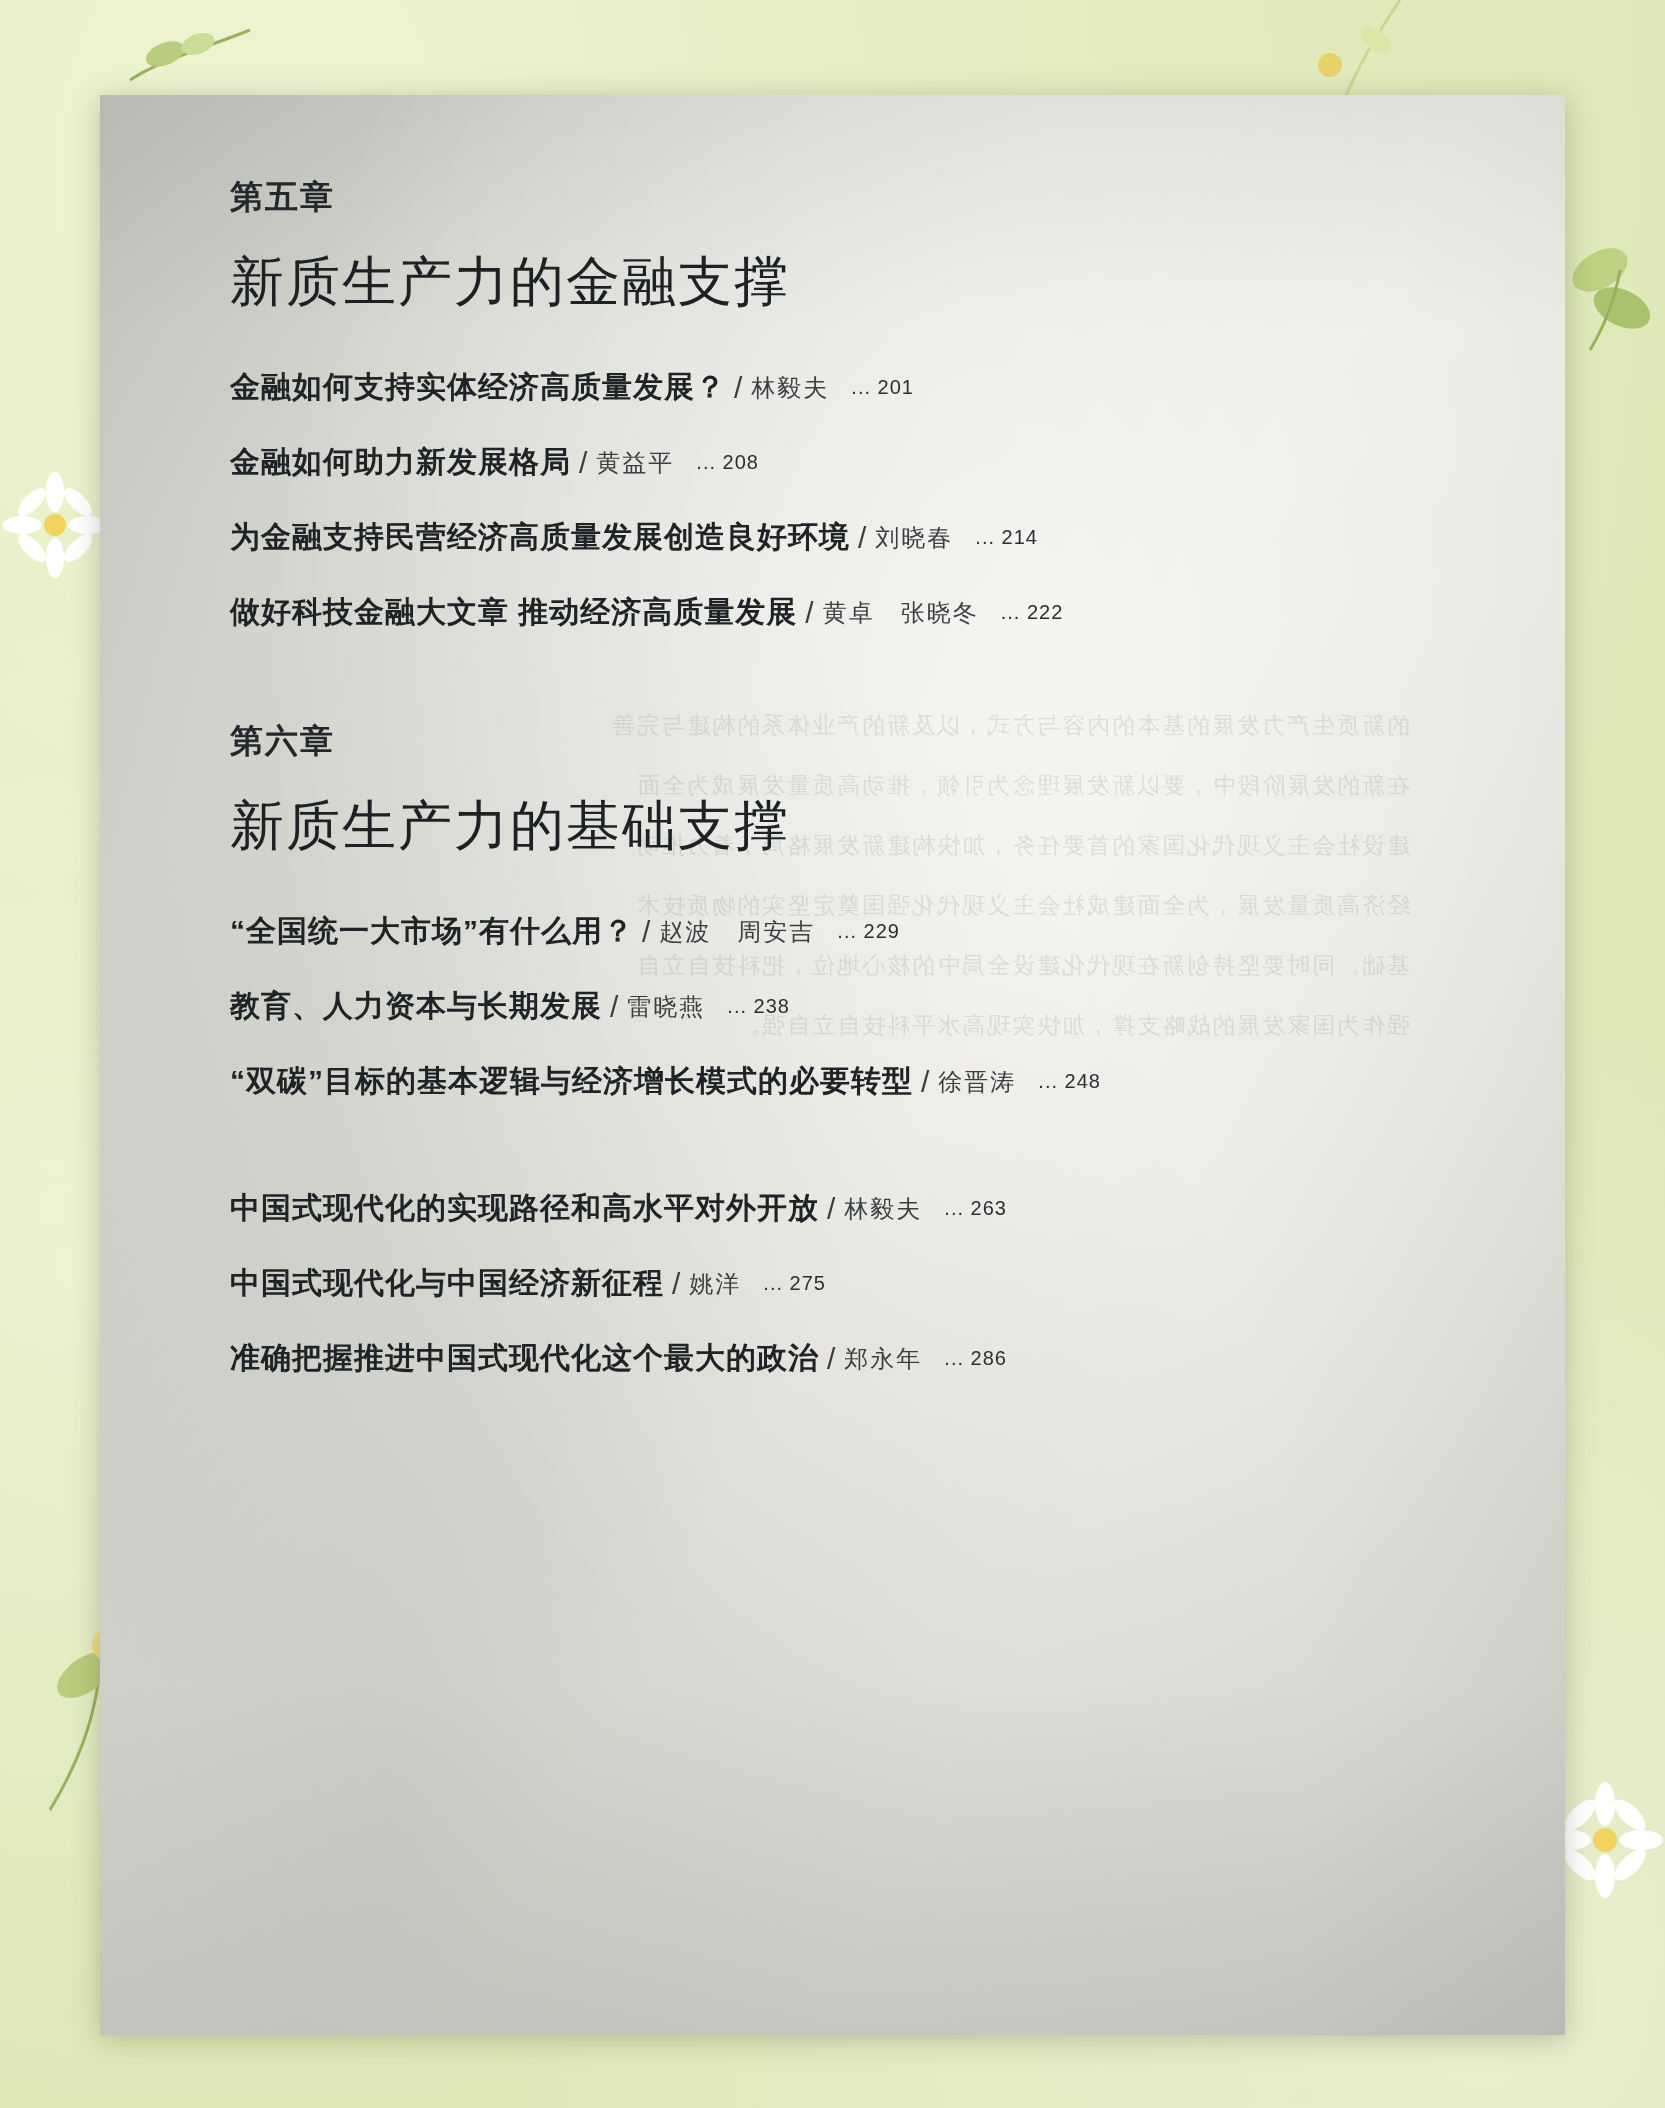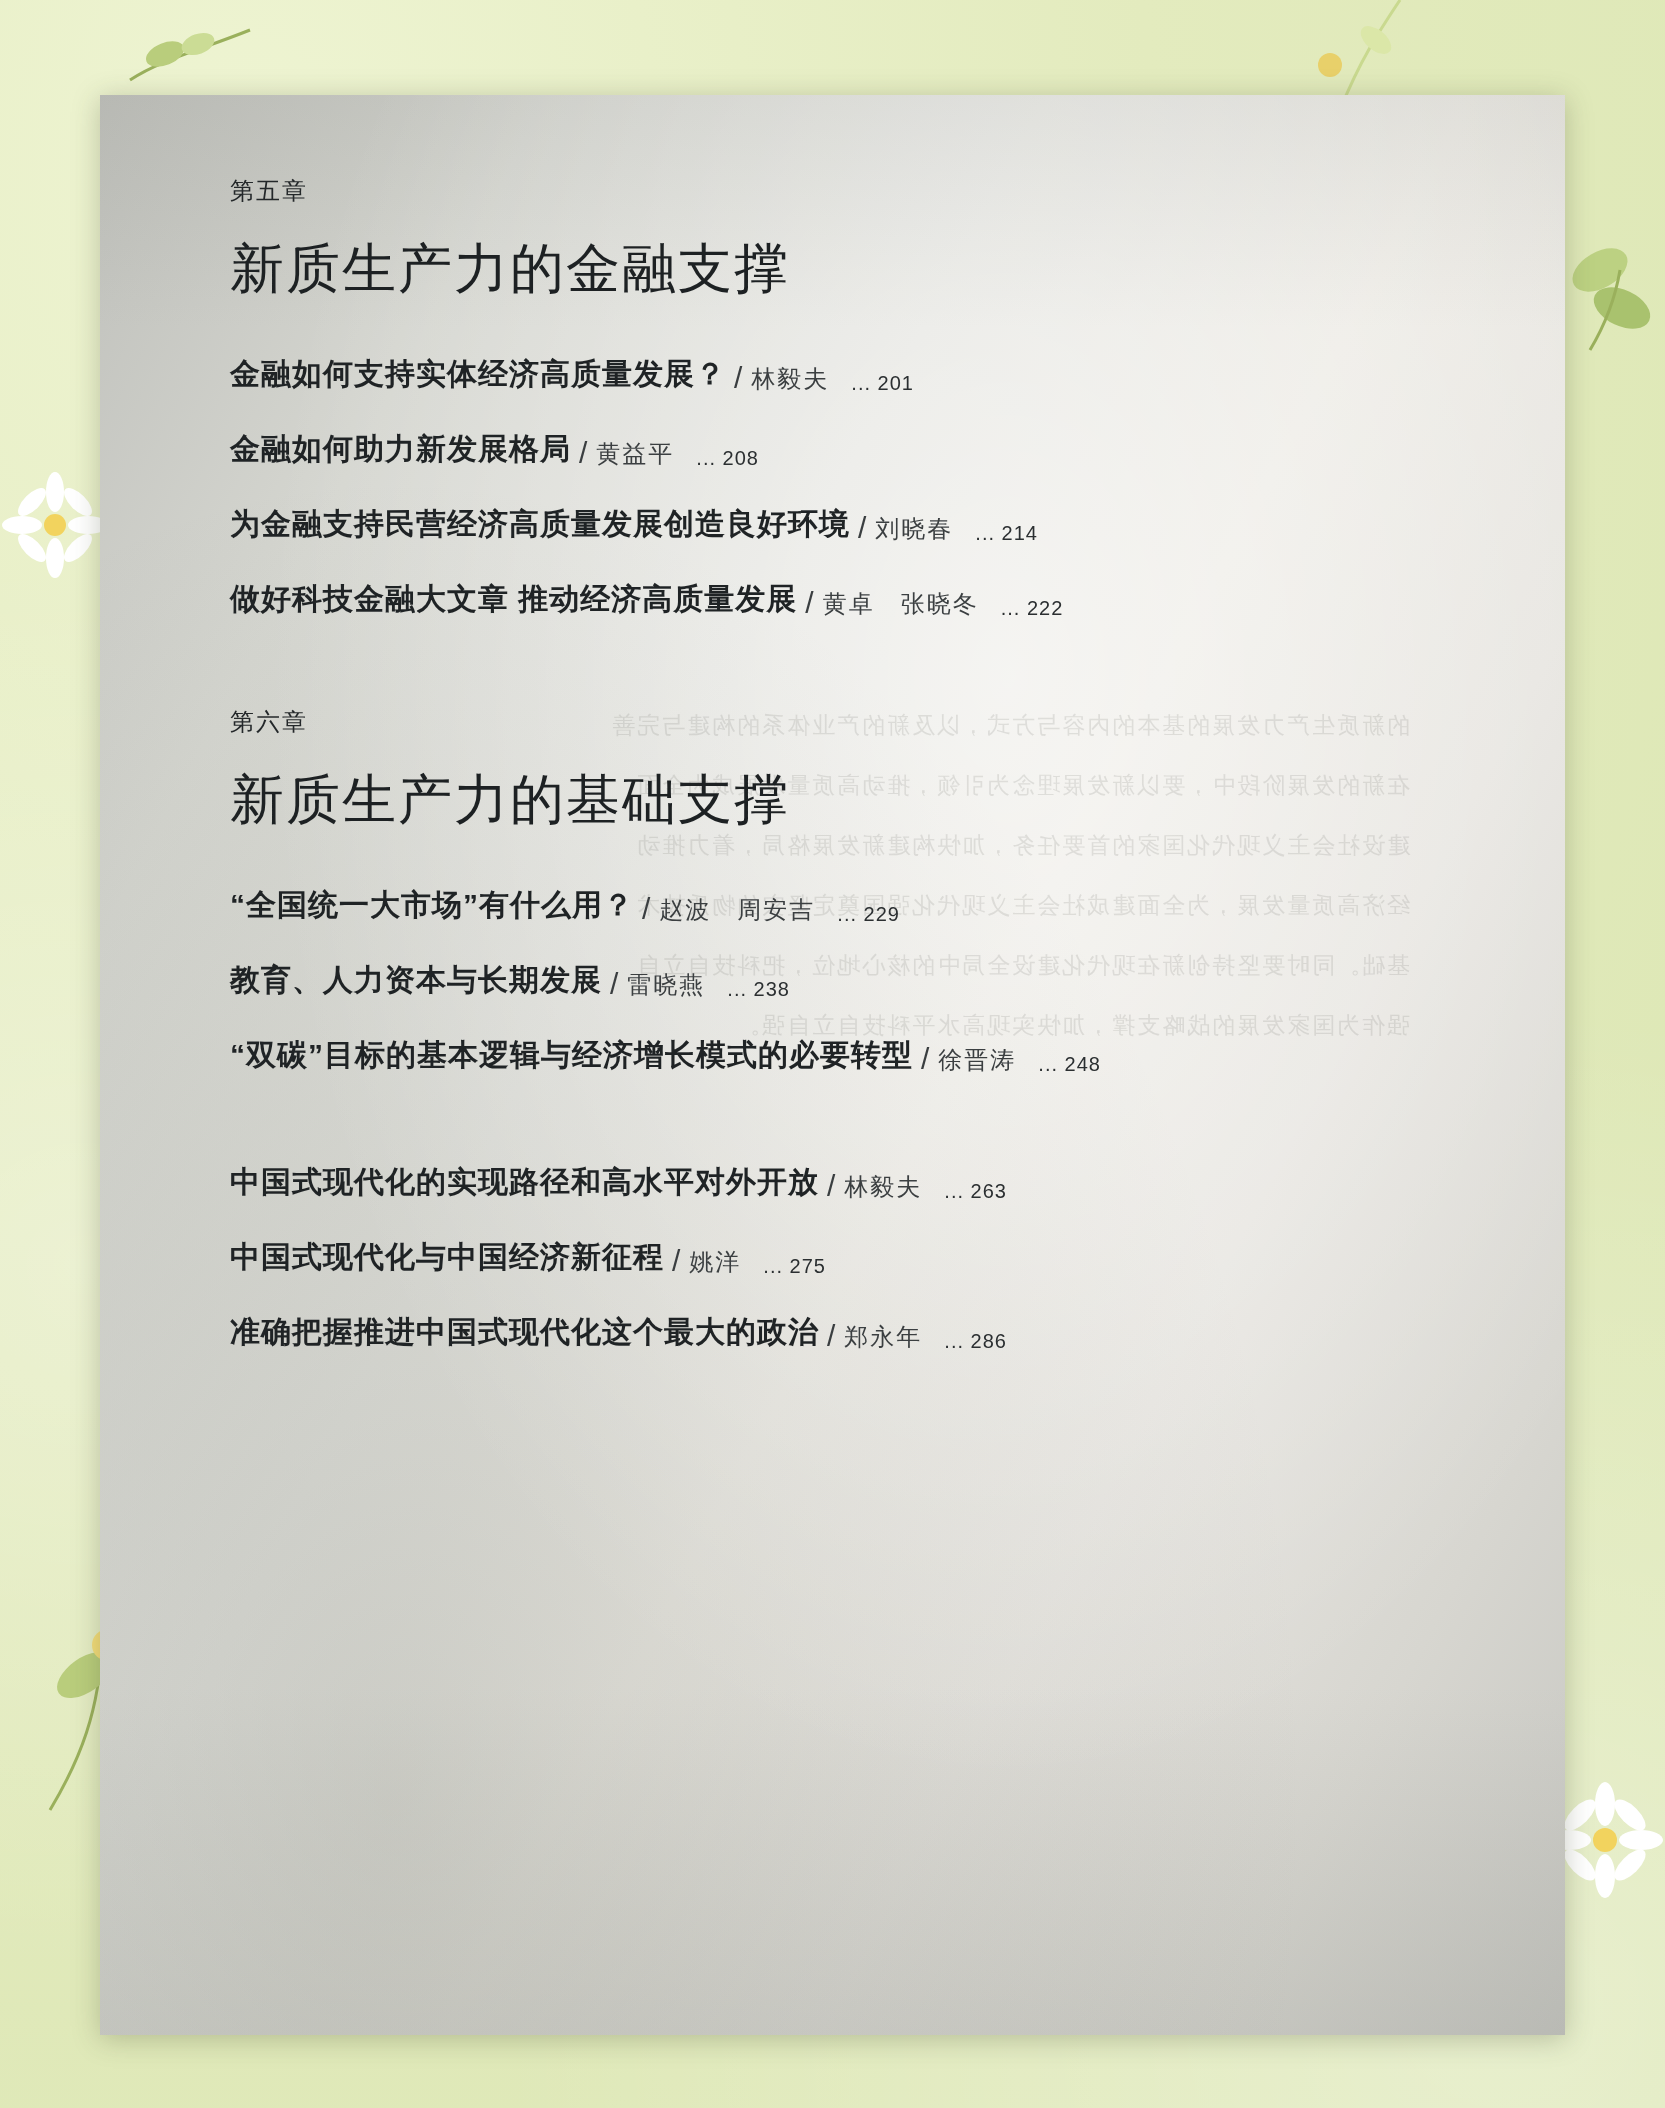--- a/index.html
+++ b/index.html
@@ -80,37 +80,37 @@
   .content {
     position: relative;
     padding: 80px 120px 0 130px;
     z-index: 2;
   }
 
   
   .chapter { margin-bottom: 86px; }
   .chapter-number {
     font-family: "DejaVu Serif", "Liberation Serif", serif;
-    font-weight: 400;
-    font-size: 24px;
+    font-weight: 700;
+    font-size: 33px;
     color: #24282a;
     letter-spacing: 2px;
     margin-bottom: 26px;
   }
   .chapter-title {
     font-family: "DejaVu Serif", "Liberation Serif", serif;
     font-weight: 400;
     font-size: 54px;
     color: #1d2123;
     letter-spacing: 2px;
     margin-bottom: 48px;
   }
   .entry {
     display: flex;
-    align-items: flex-end;
+    align-items: center;
     flex-wrap: wrap;
     font-size: 30px;
     color: #2a2e30;
     margin-bottom: 34px;
     letter-spacing: 1px;
   }
   .entry-title {
     font-weight: 600;
     color: #1f2325;
   }

